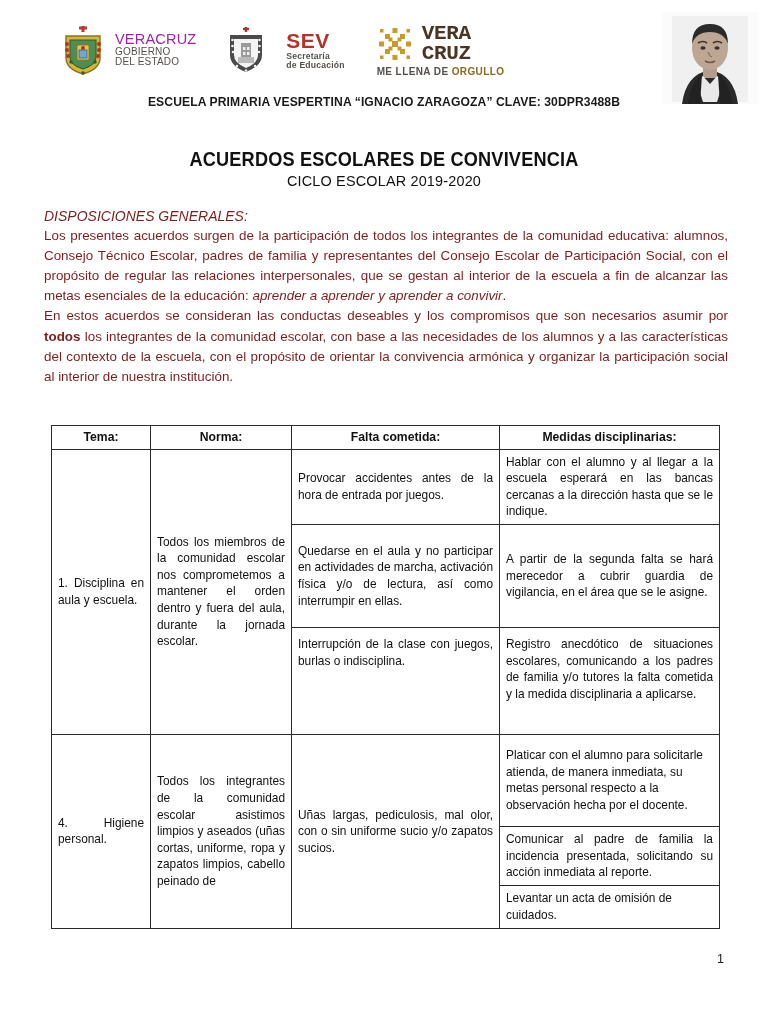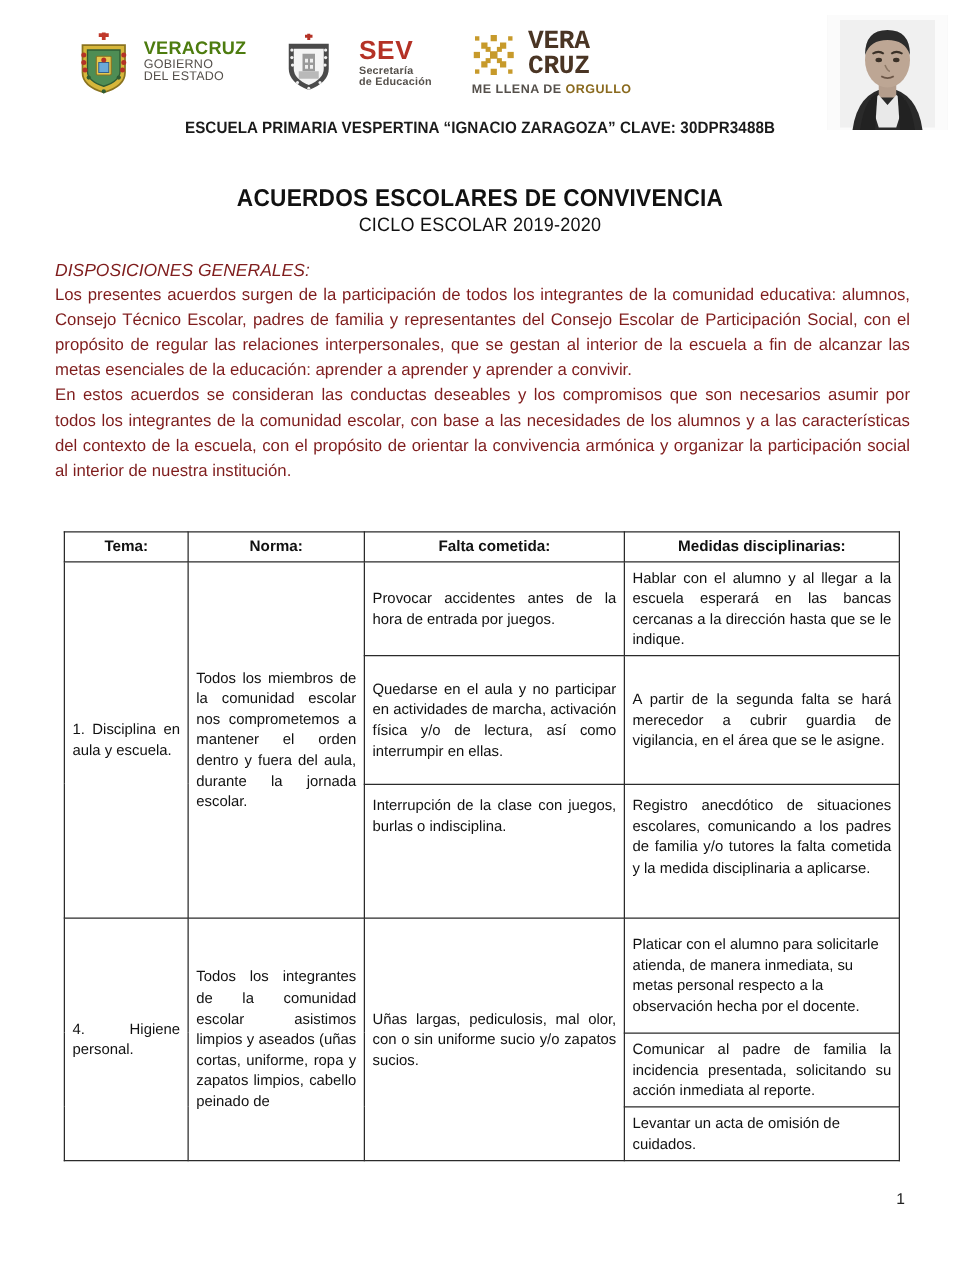--- a/index.html
+++ b/index.html
@@ -42,22 +42,22 @@
   .shield-vz {
     width: 46px; height: 52px;
     position: relative;
   }
   .gob-wordmark {
     line-height: 1.02;
     letter-spacing: -0.2px;
   }
   .gob-l1 {
     font-size: 14.5px;
-    font-weight: 700;
-    color: #4d7c0f;
+    font-weight: 400;
+    color: #a21caf;
     letter-spacing: 0.2px;
   }
   .gob-l2, .gob-l3 {
     font-size: 10px;
     font-weight: 400;
     color: #55504b;
     letter-spacing: 0.2px;
   }
 
   
@@ -177,22 +177,22 @@
   .gen-head {
     font-style: italic;
     font-size: 14px;
     margin-bottom: 0px;
   }
   .para {
     text-align: justify;
     margin: 0;
   }
   .para + .para { margin-top: 0; }
-  .it { }
-  .bd { font-weight: 400; }
+  .it { font-style: italic; }
+  .bd { font-weight: 700; }
 
   
   .tbl {
     position: absolute;
     left: 51px; top: 425px;
     width: 668px;
     border-collapse: collapse;
     table-layout: fixed;
   }
   .tbl td, .tbl th {

